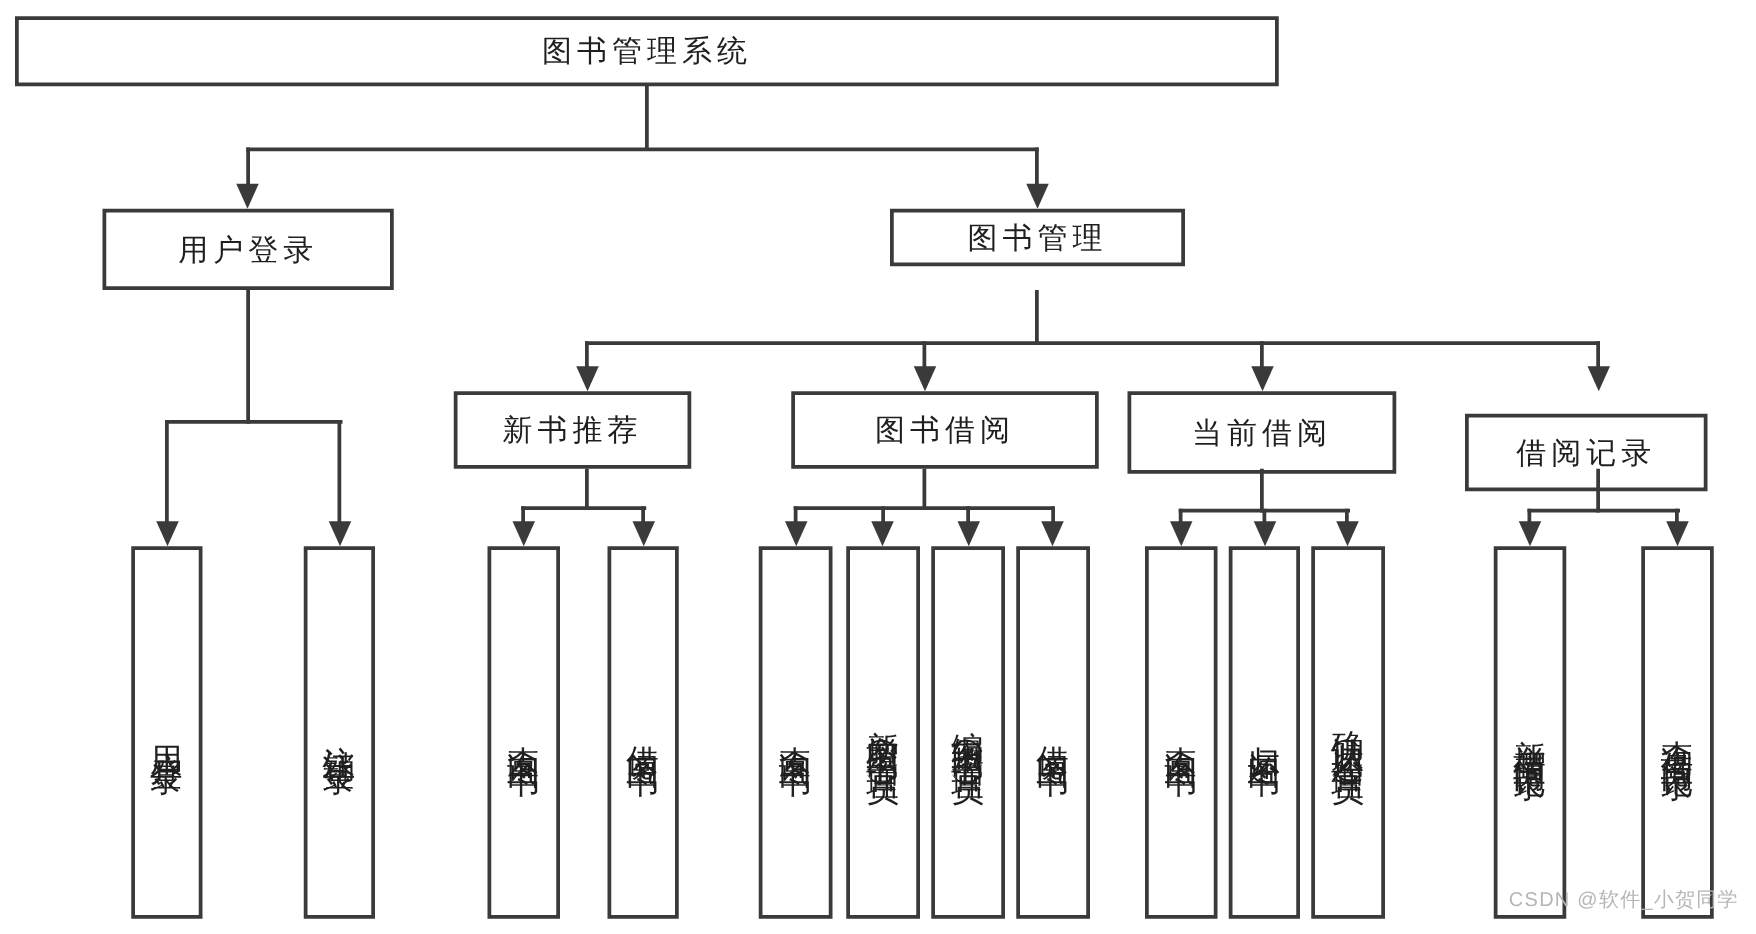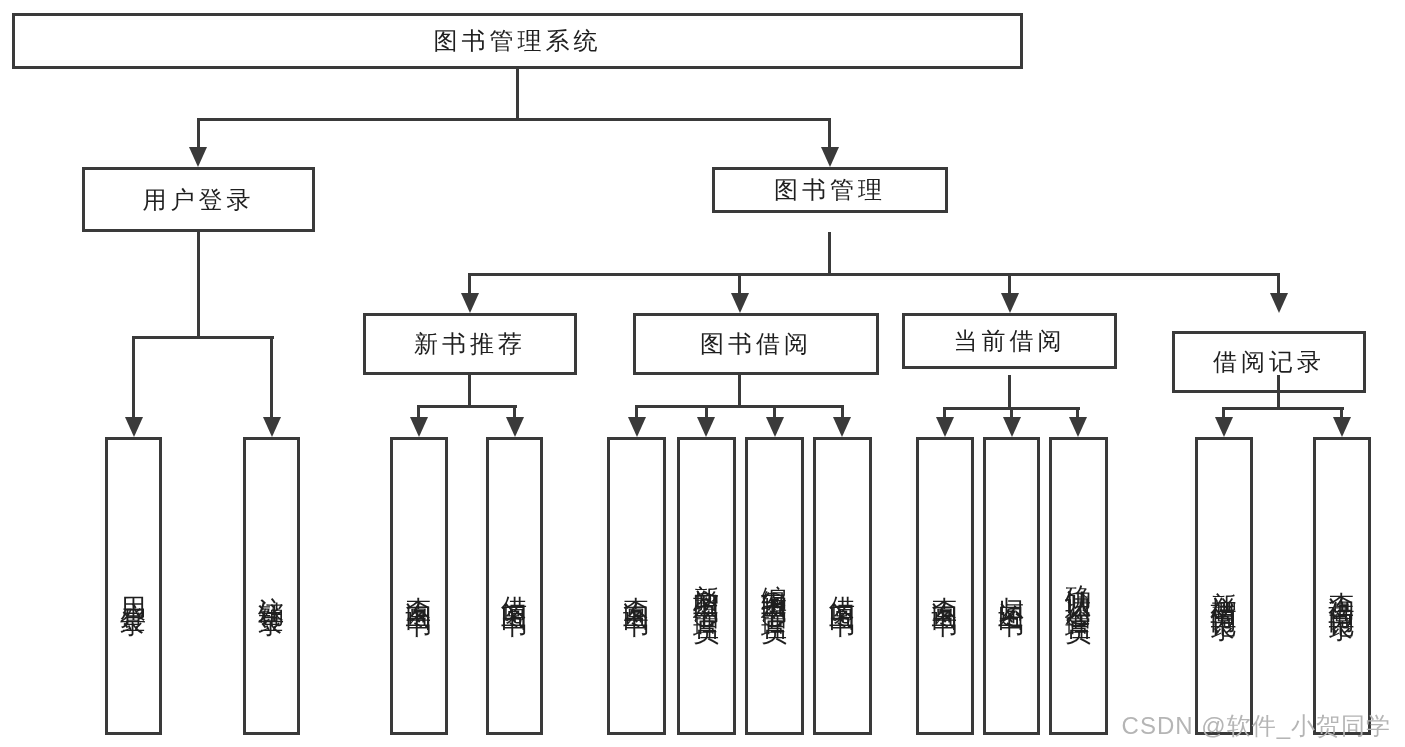--- a/index.html
+++ b/index.html
@@ -28,21 +28,21 @@
     font-size:26px;letter-spacing:5px;line-height:1;white-space:nowrap;
   }
   .hline{position:absolute;height:3px;background:var(--line);}
   .vline{position:absolute;width:3px;background:var(--line);}
   .arrow{
     position:absolute;width:0;height:0;
     border-left:9px solid transparent;border-right:9px solid transparent;
     border-top:20px solid var(--line);
   }
   .watermark{
-    position:absolute;top:710px;right:14px;font-size:24px;letter-spacing:1px;
+    position:absolute;top:710px;right:14px;font-size:16px;letter-spacing:1px;
     color:var(--watermark);z-index:9;white-space:nowrap;
   }
 </style>
 </head>
 <body>
 
 <div class="canvas">
 
   <div class="box" style="left:12px;top:13px;width:1011px;height:56px">
     <span class="lbl">图书管理系统</span>
@@ -73,27 +73,27 @@
   <div class="hline" style="left:468px;top:273px;width:812px"></div>
   <div class="vline" style="left:468px;top:273px;height:24px"></div>
   <div class="arrow" style="left:461px;top:293px"></div>
   <div class="vline" style="left:738px;top:273px;height:24px"></div>
   <div class="arrow" style="left:731px;top:293px"></div>
   <div class="vline" style="left:1008px;top:273px;height:24px"></div>
   <div class="arrow" style="left:1001px;top:293px"></div>
   <div class="vline" style="left:1277px;top:273px;height:24px"></div>
   <div class="arrow" style="left:1270px;top:293px"></div>
 
-  <div class="box" style="left:363px;top:313px;width:214px;height:62px">
+  <div class="box" style="left:363px;top:313px;width:190px;height:62px">
     <span class="lbl">新书推荐</span>
   </div>
   <div class="box" style="left:633px;top:313px;width:246px;height:62px">
     <span class="lbl">图书借阅</span>
   </div>
-  <div class="box" style="left:902px;top:313px;width:215px;height:56px">
+  <div class="box" style="left:902px;top:313px;width:215px;height:66px">
     <span class="lbl">当前借阅</span>
   </div>
   <div class="box" style="left:1172px;top:331px;width:194px;height:62px">
     <span class="lbl">借阅记录</span>
   </div>
 
   <div class="vline" style="left:468px;top:375px;height:33px"></div>
   <div class="hline" style="left:417px;top:405px;width:100px"></div>
   <div class="vline" style="left:417px;top:405px;height:14px"></div>
   <div class="arrow" style="left:410px;top:417px"></div>

